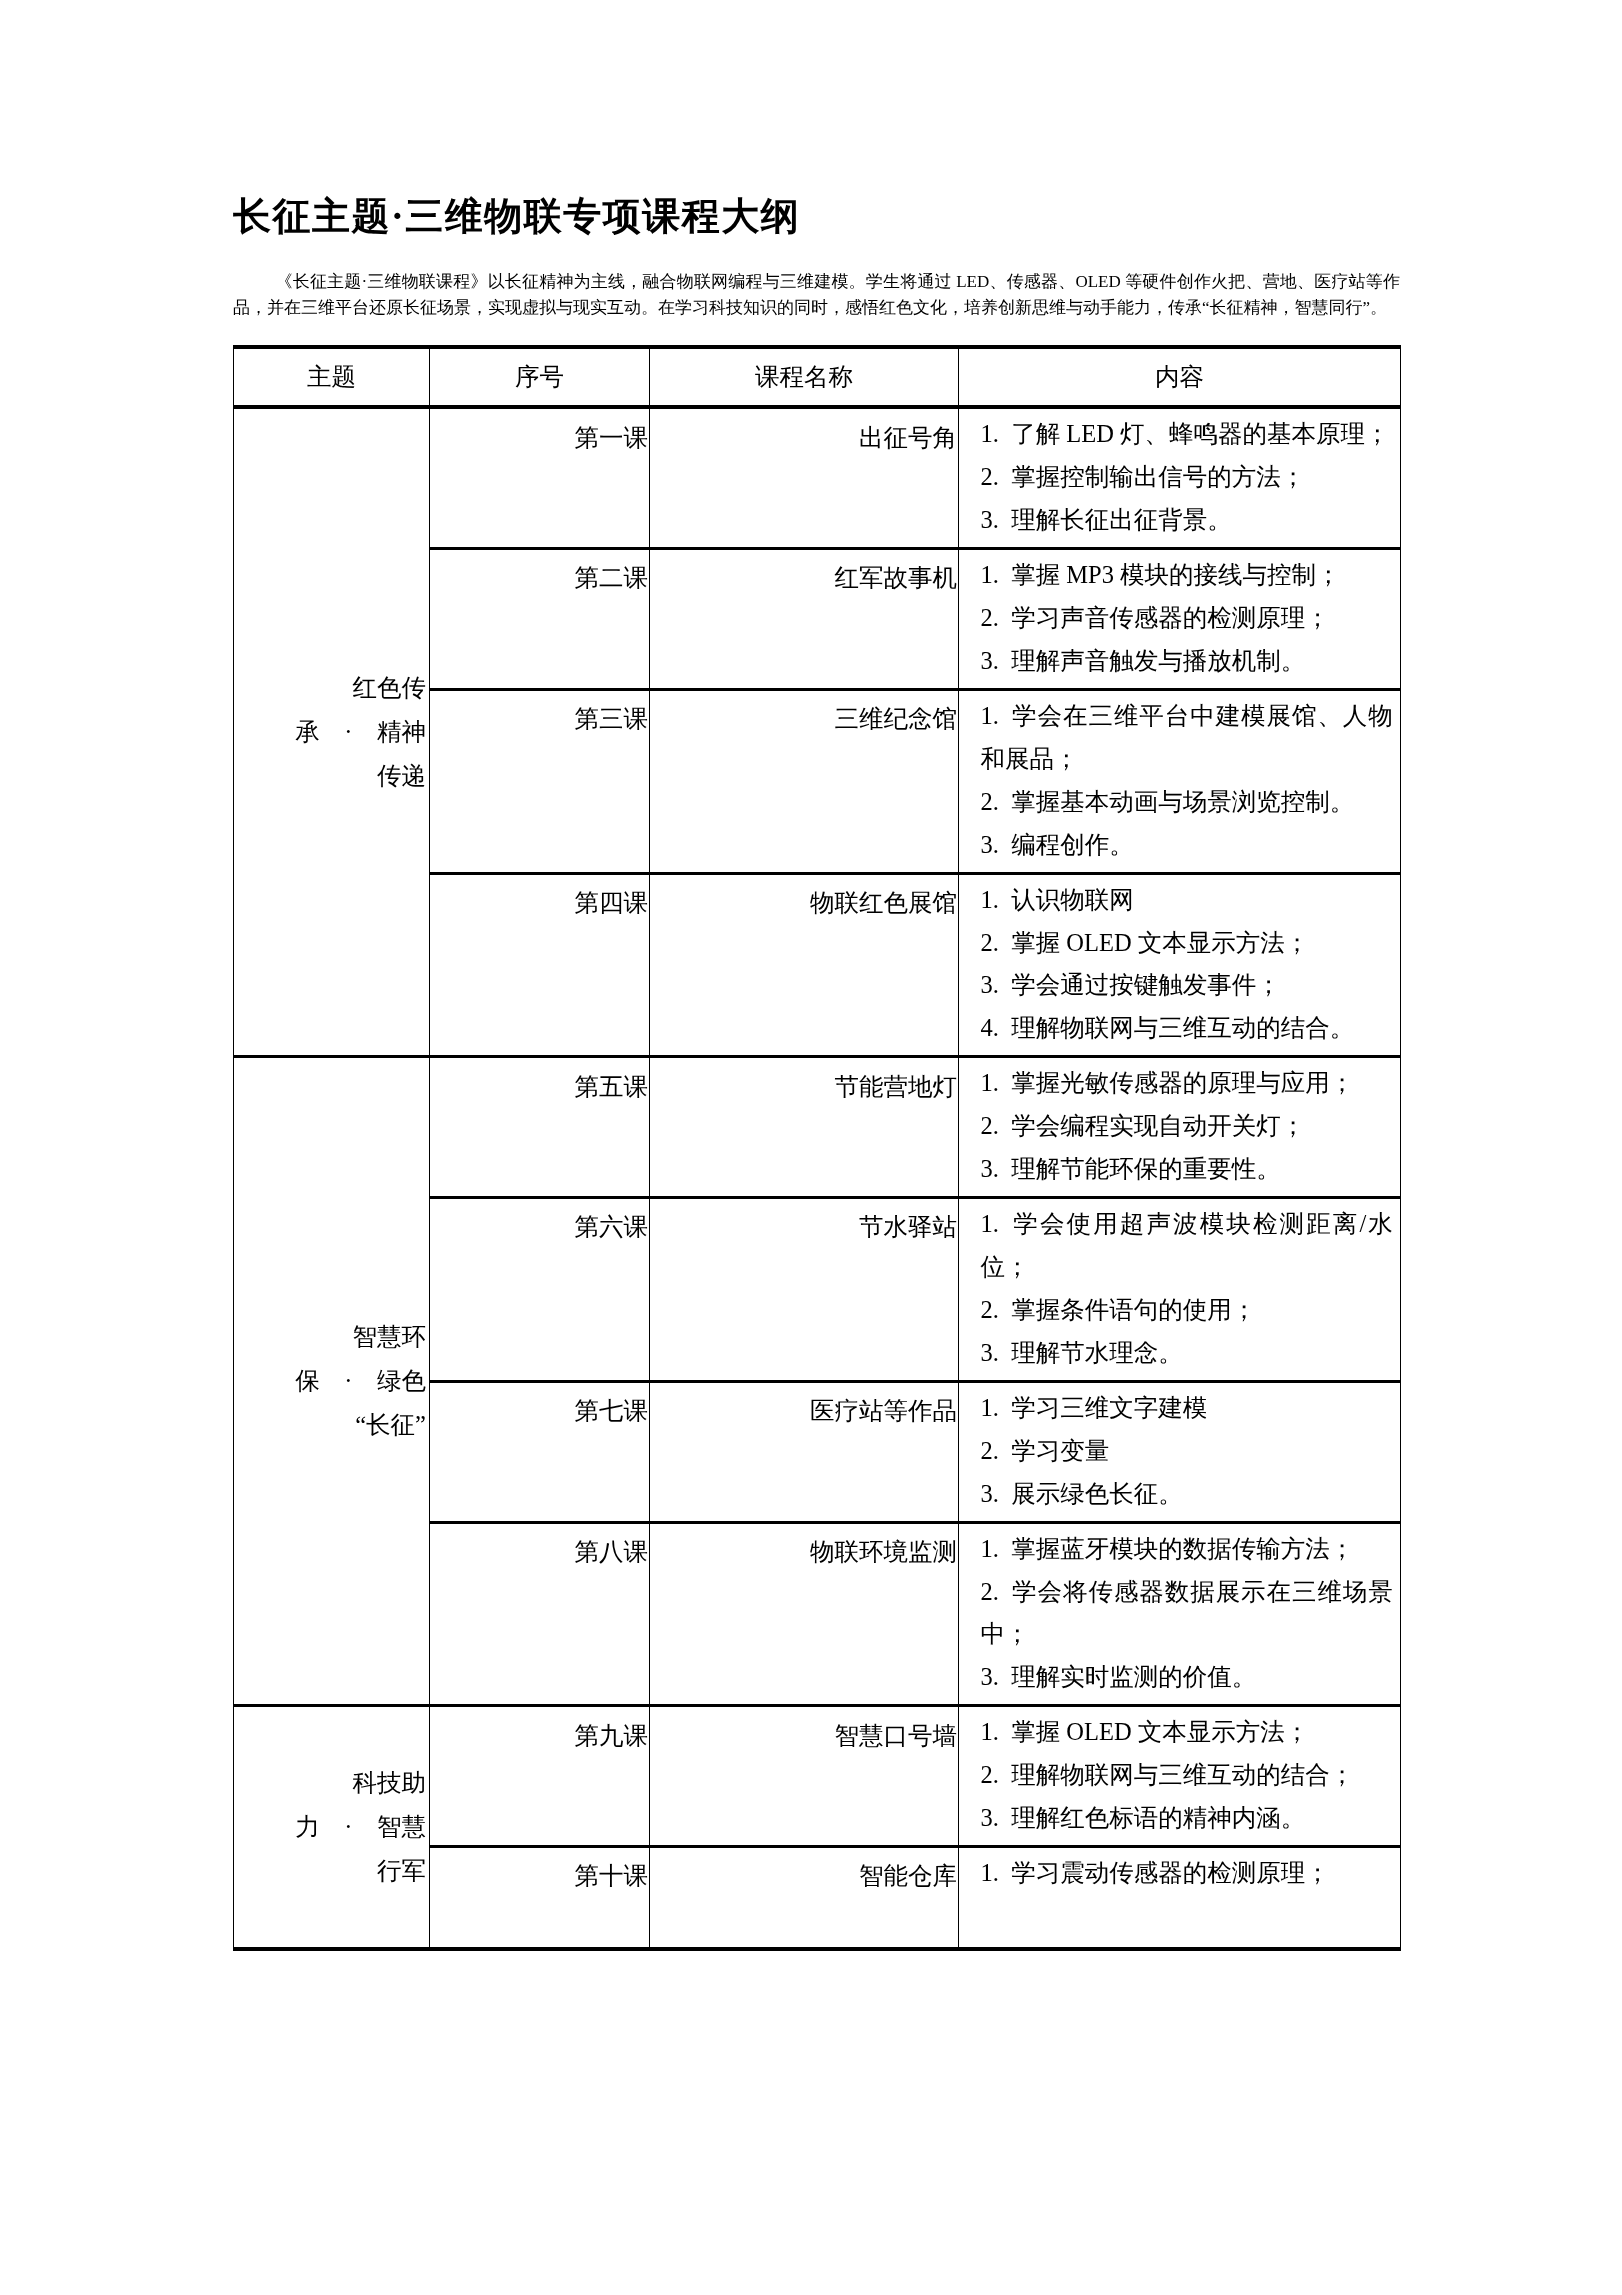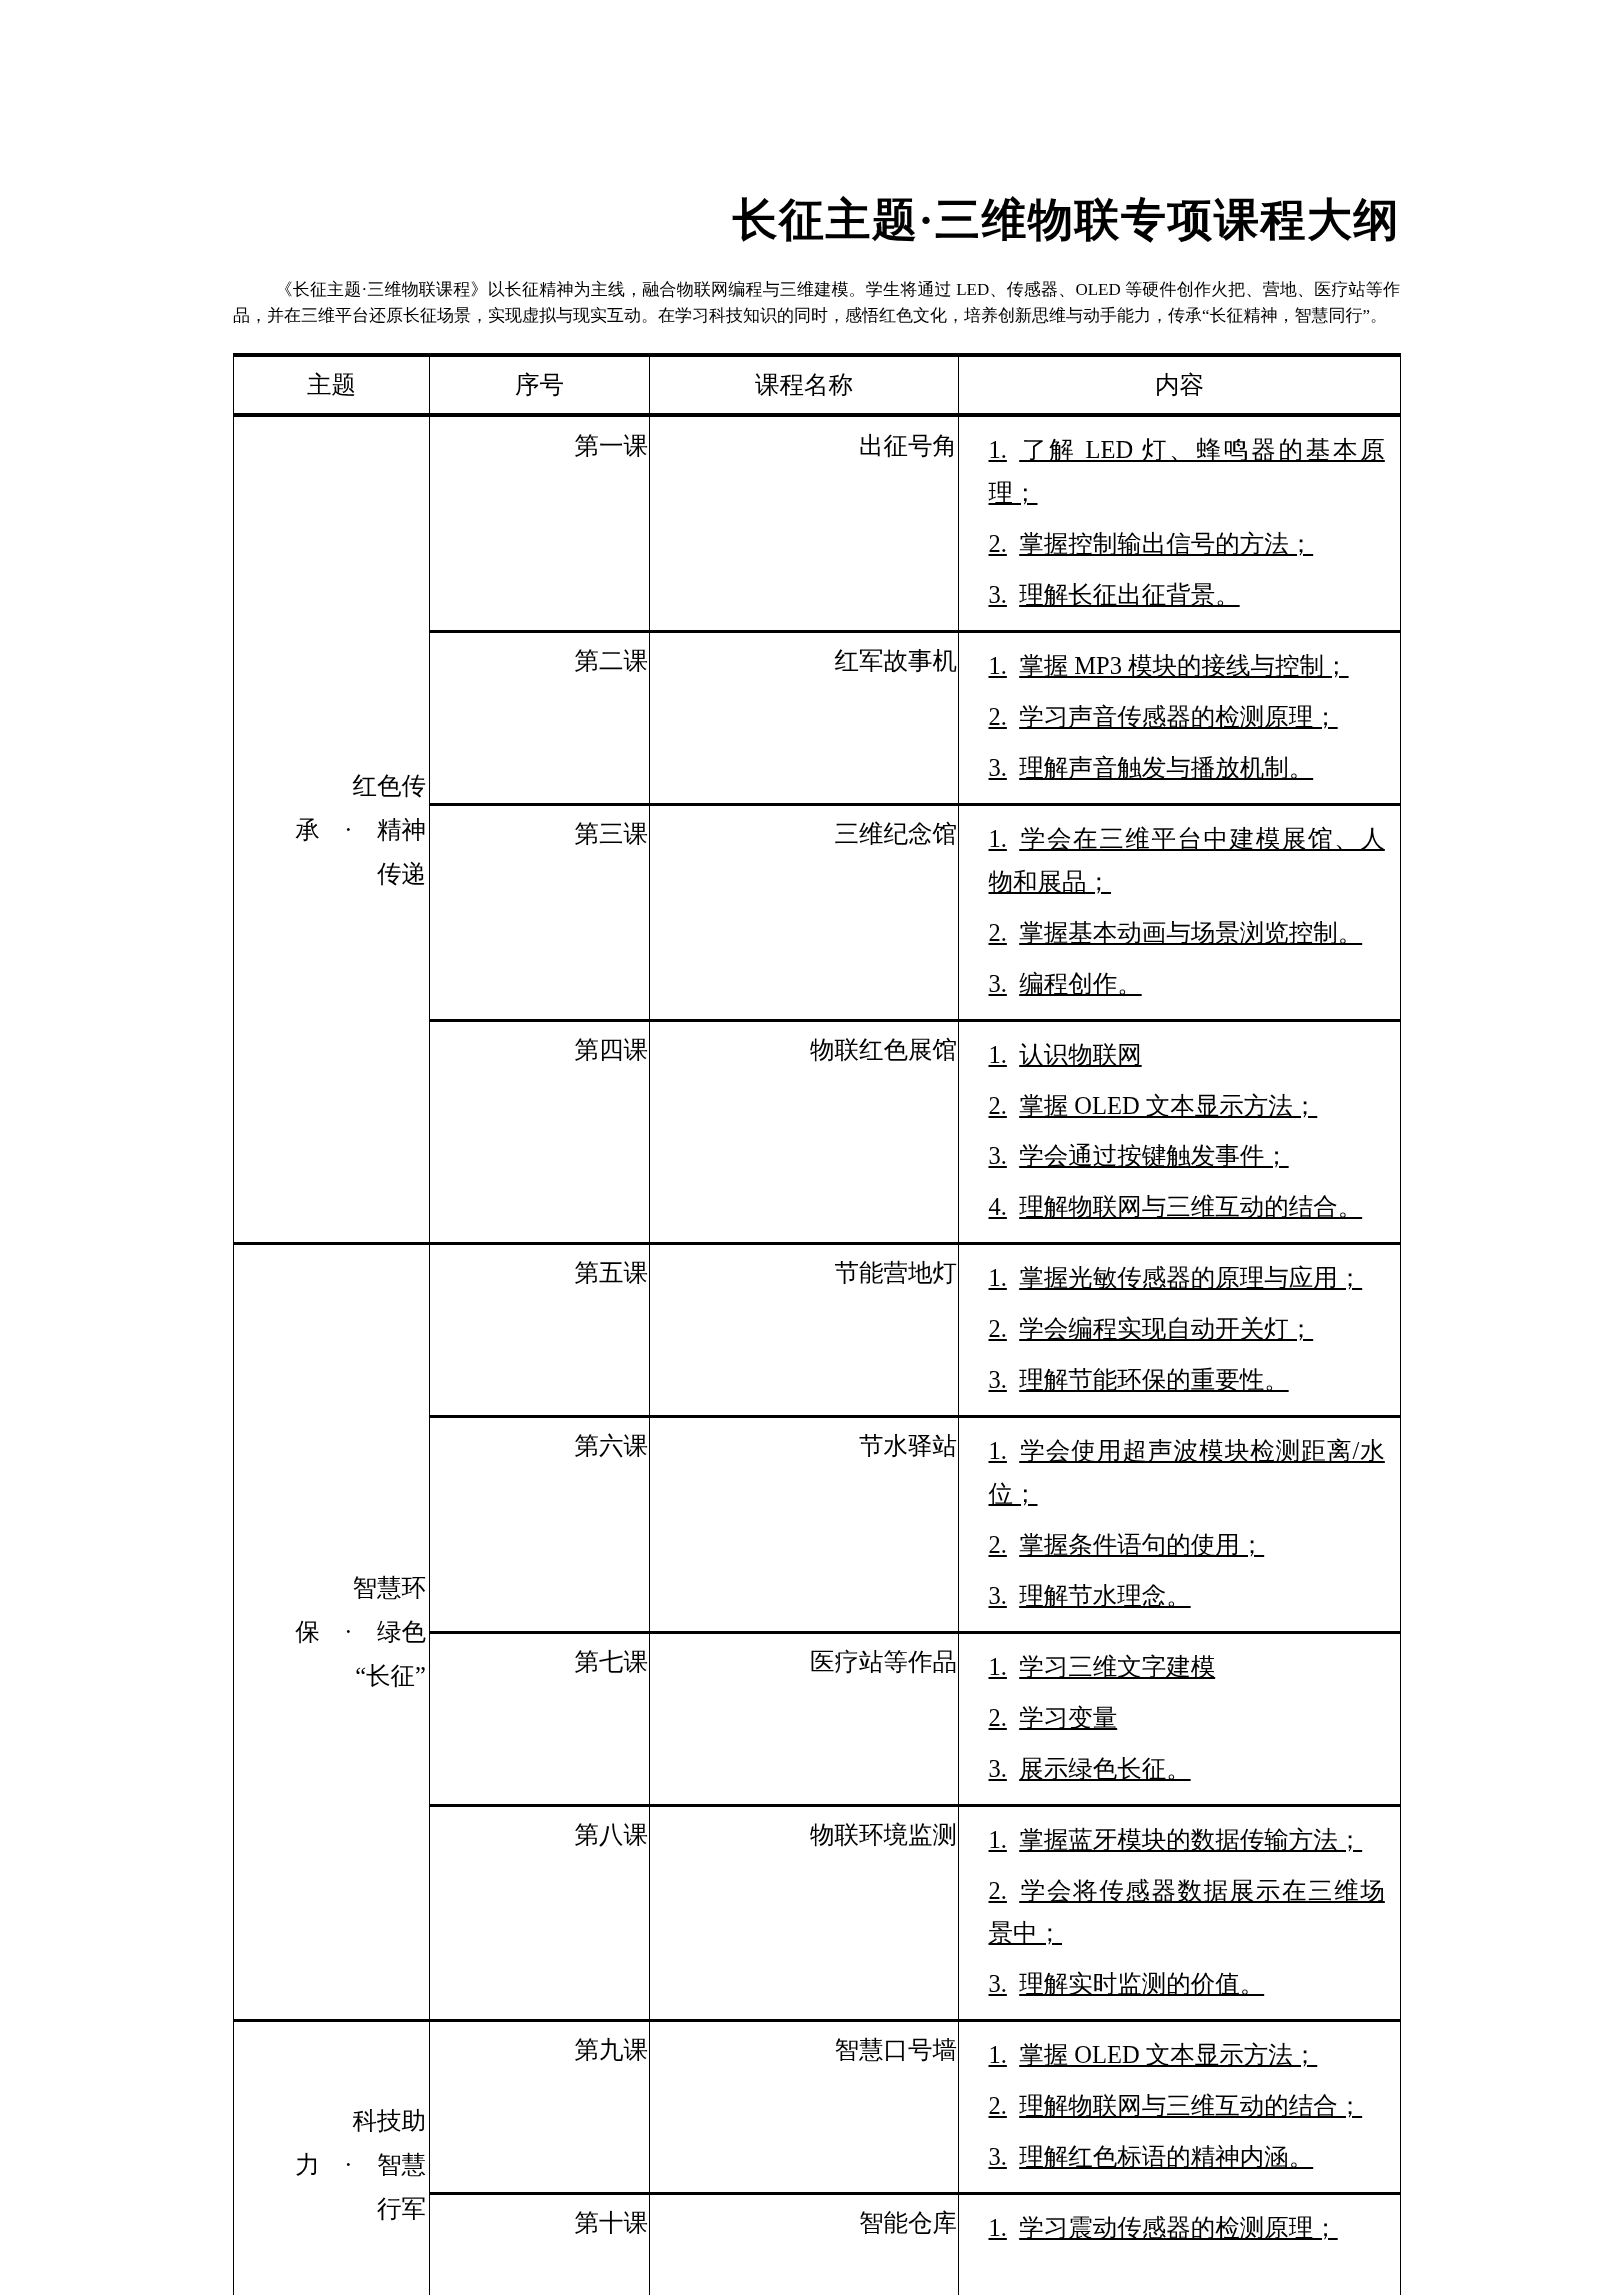--- a/index.html
+++ b/index.html
@@ -13,24 +13,24 @@
     height: 2295px;
     box-sizing: border-box;
     background: #ffffff;
     color: #000000;
     padding: 195px 223px 0 233px;
     overflow: hidden;
     font-family: "Liberation Serif", "DejaVu Serif", serif;
   }
   .doc-title {
     margin: 0 0 30px 0;
-    font-size: 45px;
+    font-size: 38px;
     line-height: 1.15;
     font-weight: bold;
-    text-align: right;
+    text-align: left;
     letter-spacing: 1.5px;
   }
   .intro {
     margin: 0 0 23.5px 0;
     font-size: 17px;
     line-height: 1.55;
     text-align: justify;
     text-indent: 2.5em;
   }
   table.course-table {
@@ -77,21 +77,21 @@
   }
   td.content-cell {
     vertical-align: top;
     text-align: justify;
     line-height: 1.75;
     padding: 4.1px 7.2px 5.1px 21.5px;
   }
   tbody tr:last-child td { padding-bottom: 49px; }
   tbody tr:last-child td.theme-cell { padding-bottom: 5.1px; }
 
-  .content-item { margin: 8px; text-decoration: underline; }
+  .content-item { margin: 0; }
   .item-num { padding-right: 12.3px; }
 </style>
 </head>
 <body>
 
 <div class="page">
   <h1 class="doc-title">长征主题·三维物联专项课程大纲</h1>
 
   <p class="intro">《长征主题·三维物联课程》以长征精神为主线，融合物联网编程与三维建模。学生将通过 LED、传感器、OLED 等硬件创作火把、营地、医疗站等作品，并在三维平台还原长征场景，实现虚拟与现实互动。在学习科技知识的同时，感悟红色文化，培养创新思维与动手能力，传承“长征精神，智慧同行”。</p>
 

